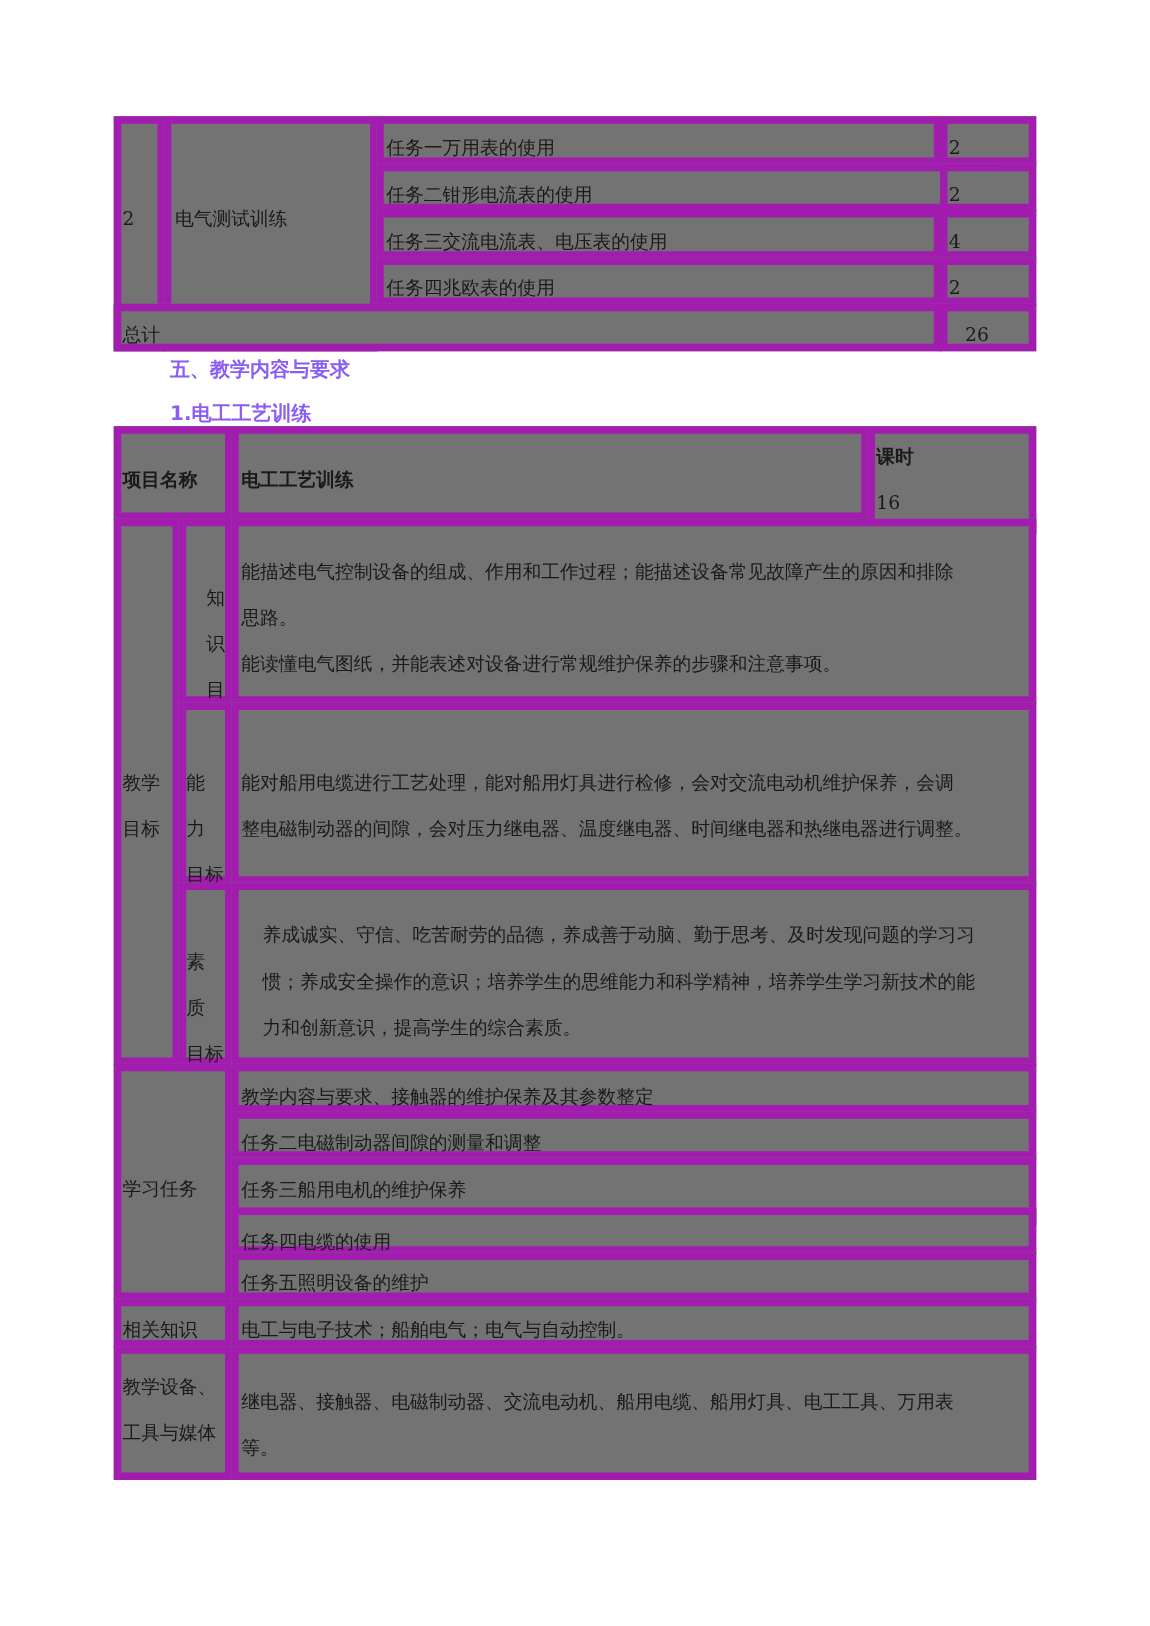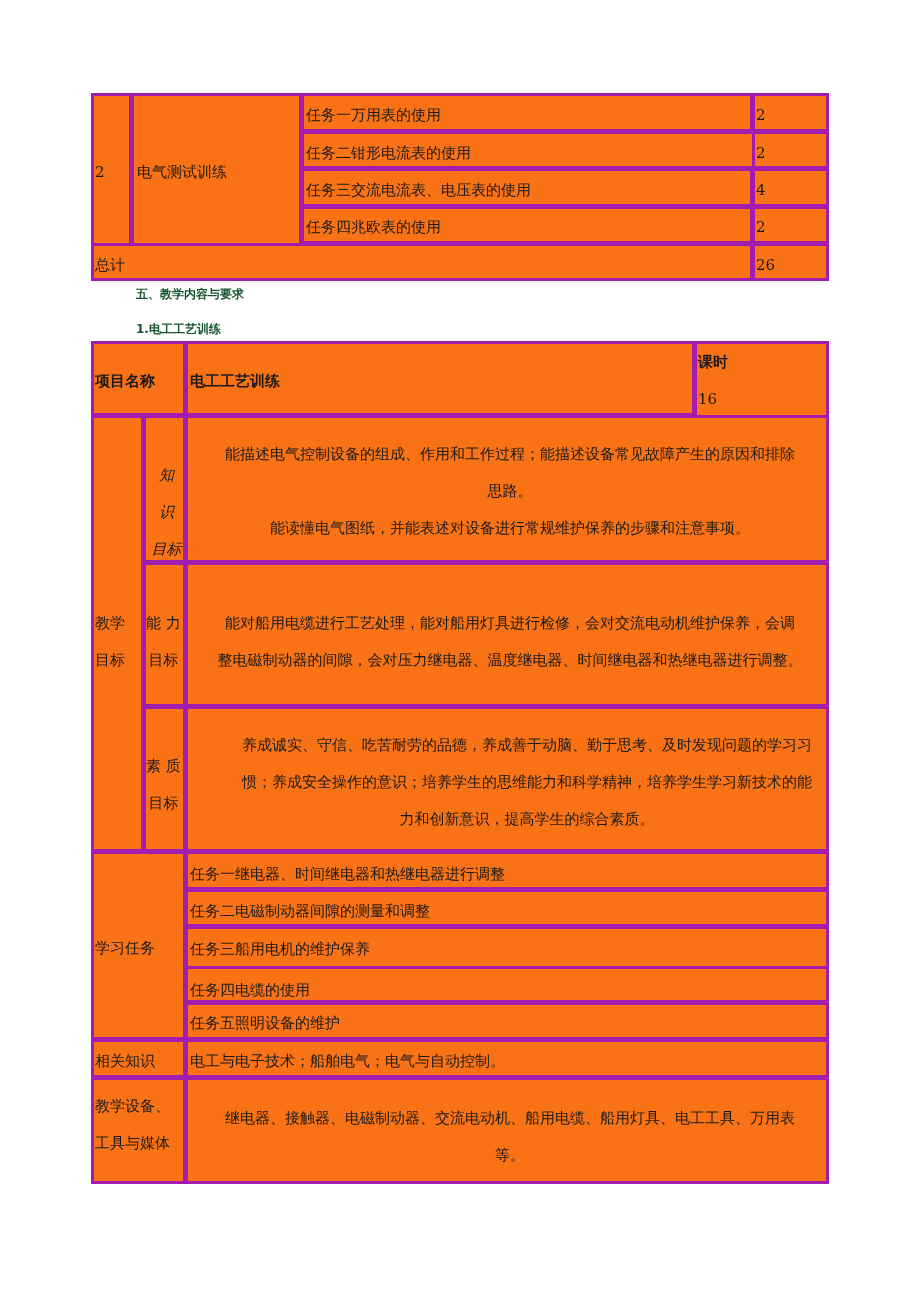--- a/index.html
+++ b/index.html
@@ -1,22 +1,22 @@
 <!DOCTYPE html>
 <html><head>
 <meta charset="utf-8">
 <style>
   html, body { margin: 0; padding: 0; background: #ffffff; }
   body { width: 920px; height: 1301px; position: relative; overflow: hidden;
          font-family: "DejaVu Serif", "Liberation Serif", serif; color: #111; }
-  .cell { position: absolute; box-sizing: border-box; border: 3px solid #a21caf; background: #f97316; text-align: center; }
+  .cell { position: absolute; box-sizing: border-box; border: 6px solid #a21caf; background: #737373; }
   .txt { position: absolute; font-size: 15px; line-height: 18px; white-space: nowrap; color: #1a1a1a; }
   .para { position: absolute; font-size: 15px; line-height: 37px; color: #1a1a1a; }
   .bold { font-family: "DejaVu Sans", "Liberation Sans", sans-serif; font-weight: bold; }
-  .heading { position: absolute; font-size: 12px; font-family: "DejaVu Sans", "Liberation Sans", sans-serif; font-weight: bold; color: #14532d; white-space: nowrap; }
+  .heading { position: absolute; font-size: 16px; font-family: "DejaVu Sans", "Liberation Sans", sans-serif; font-weight: bold; color: #8b5cf6; white-space: nowrap; }
   .vlabel { position: absolute; font-size: 15px; line-height: 37px; color: #1a1a1a; }
 </style>
 </head>
 <body>
 
 <div>
 
   <div class="cell" style="left:91px; top:93px; width:41px; height:188px;">
     <span class="txt" style="left:1px; top:67px;">2</span>
   </div>
@@ -50,21 +50,21 @@
     <span class="txt" style="left:2px; top:9px;">任务四兆欧表的使用</span>
   </div>
   <div class="cell" style="left:752px; top:206px; width:77px; height:38px;">
     <span class="txt" style="left:1px; top:9px;">2</span>
   </div>
 
   <div class="cell" style="left:91px; top:243px; width:662px; height:38px;">
     <span class="txt" style="left:1px; top:10px;">总计</span>
   </div>
   <div class="cell" style="left:752px; top:243px; width:77px; height:38px;">
-    <span class="txt" style="left:1px; top:10px;">26</span>
+    <span class="txt" style="left:14px; top:10px;">26</span>
   </div>
 </div>
 
 <div class="heading" style="left:136px; top:286px;">五、教学内容与要求</div>
 <div class="heading" style="left:136px; top:321px;">1.电工工艺训练</div>
 
 <div>
 
   <div class="cell" style="left:91px; top:341px; width:95px; height:75px;">
     <span class="txt bold" style="left:1px; top:28px;">项目名称</span>
@@ -78,21 +78,21 @@
   </div>
 
   <div class="cell" style="left:91px; top:415px; width:53px; height:437px;">
     <div class="vlabel" style="left:1px; top:187px;">
       <div>教学</div>
       <div>目标</div>
     </div>
   </div>
 
   <div class="cell" style="left:143px; top:415px; width:43px; height:148px;">
-    <div class="vlabel" style="left:4px; top:39px;font-style:italic;">
+    <div class="vlabel" style="left:16px; top:39px;">
       <div>知 识</div>
       <div>目标</div>
     </div>
   </div>
   <div class="cell" style="left:185px; top:415px; width:644px; height:148px;">
     <div class="para" style="left:2px; top:18px; width:640px;">
       <div style="white-space:nowrap;">能描述电气控制设备的组成、作用和工作过程；能描述设备常见故障产生的原因和排除</div>
       <div>思路。</div>
       <div>能读懂电气图纸，并能表述对设备进行常规维护保养的步骤和注意事项。</div>
     </div>
@@ -122,21 +122,21 @@
       <div style="white-space:nowrap;">养成诚实、守信、吃苦耐劳的品德，养成善于动脑、勤于思考、及时发现问题的学习习</div>
       <div style="white-space:nowrap;">惯；养成安全操作的意识；培养学生的思维能力和科学精神，培养学生学习新技术的能</div>
       <div>力和创新意识，提高学生的综合素质。</div>
     </div>
   </div>
 
   <div class="cell" style="left:91px; top:851px; width:95px; height:189px;">
     <span class="txt" style="left:1px; top:85px;">学习任务</span>
   </div>
   <div class="cell" style="left:185px; top:851px; width:644px; height:39px;">
-    <span class="txt" style="left:2px; top:11px;">任务一继电器、时间继电器和热继电器进行调整</span>
+    <span class="txt" style="left:2px; top:11px;">教学内容与要求、接触器的维护保养及其参数整定</span>
   </div>
   <div class="cell" style="left:185px; top:889px; width:644px; height:38px;">
     <span class="txt" style="left:2px; top:10px;">任务二电磁制动器间隙的测量和调整</span>
   </div>
   <div class="cell" style="left:185px; top:926px; width:644px; height:54px;">
     <span class="txt" style="left:2px; top:11px;">任务三船用电机的维护保养</span>
   </div>
   <div class="cell" style="left:185px; top:966px; width:644px; height:37px;">
     <span class="txt" style="left:2px; top:12px;">任务四电缆的使用</span>
   </div>

